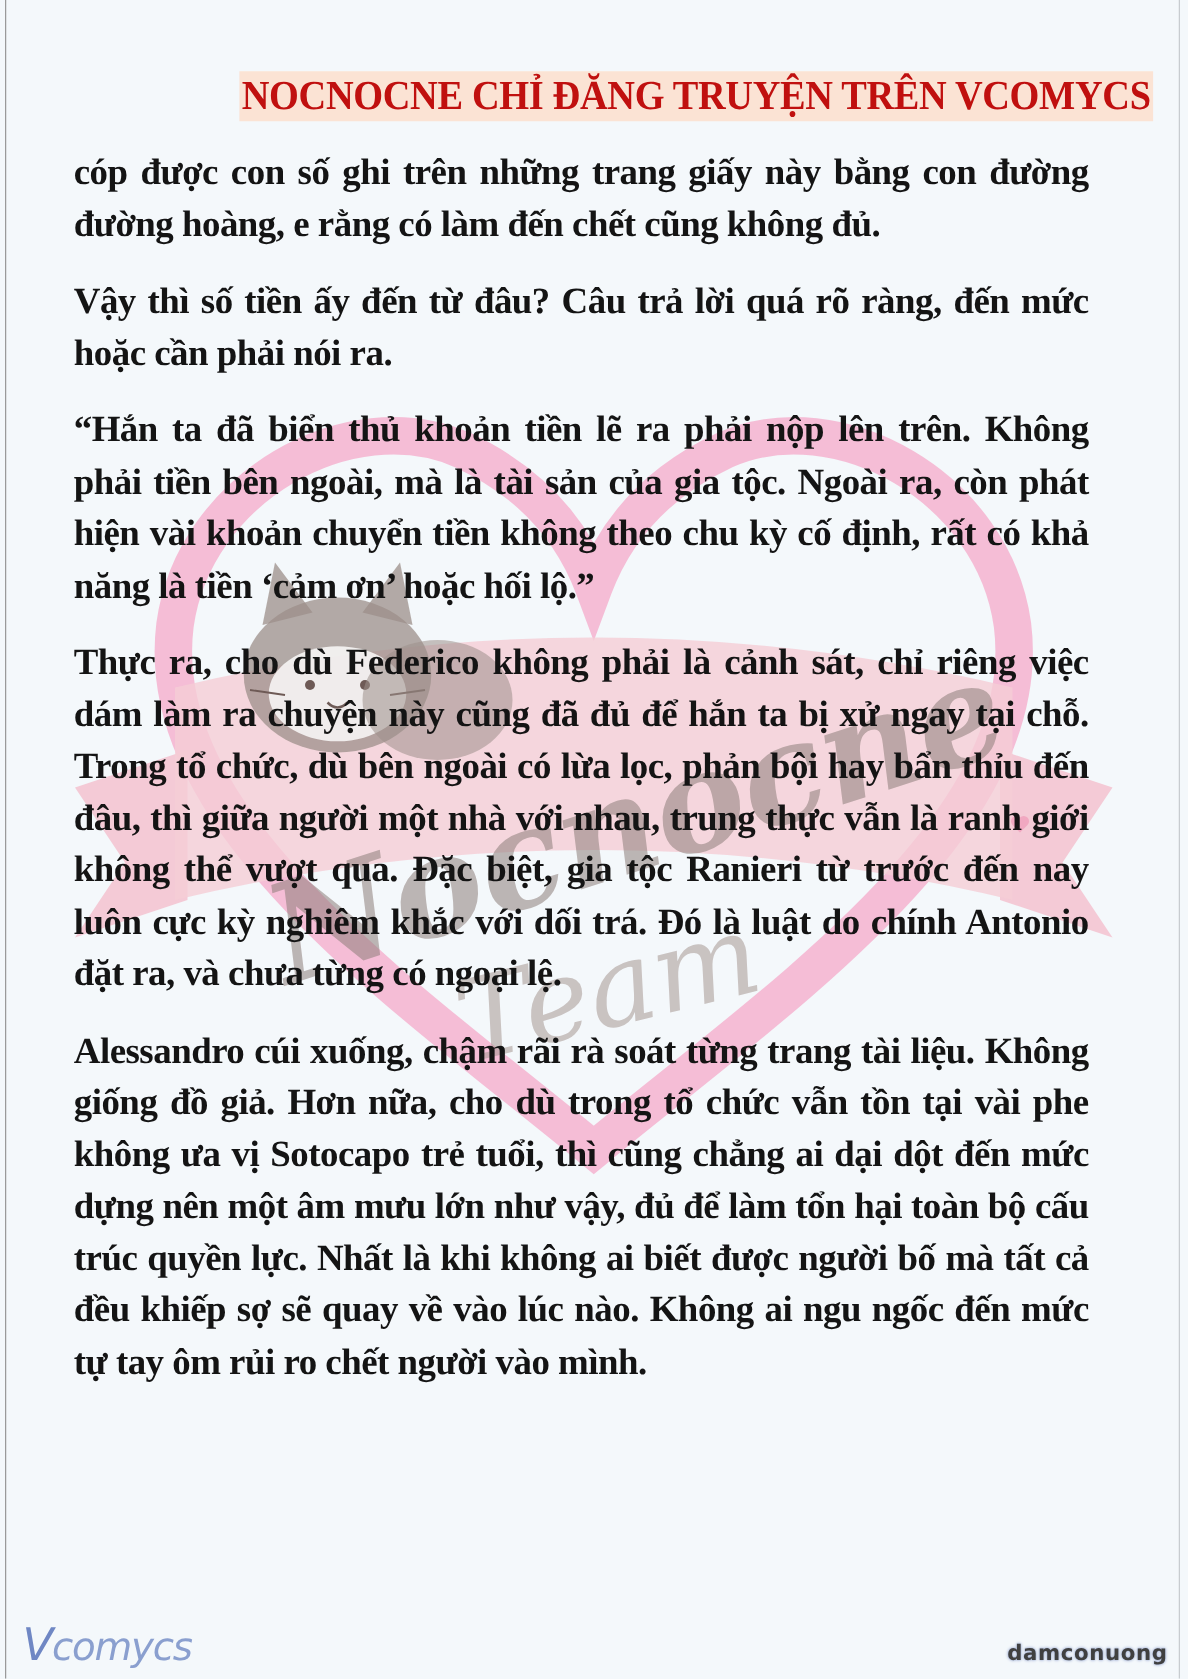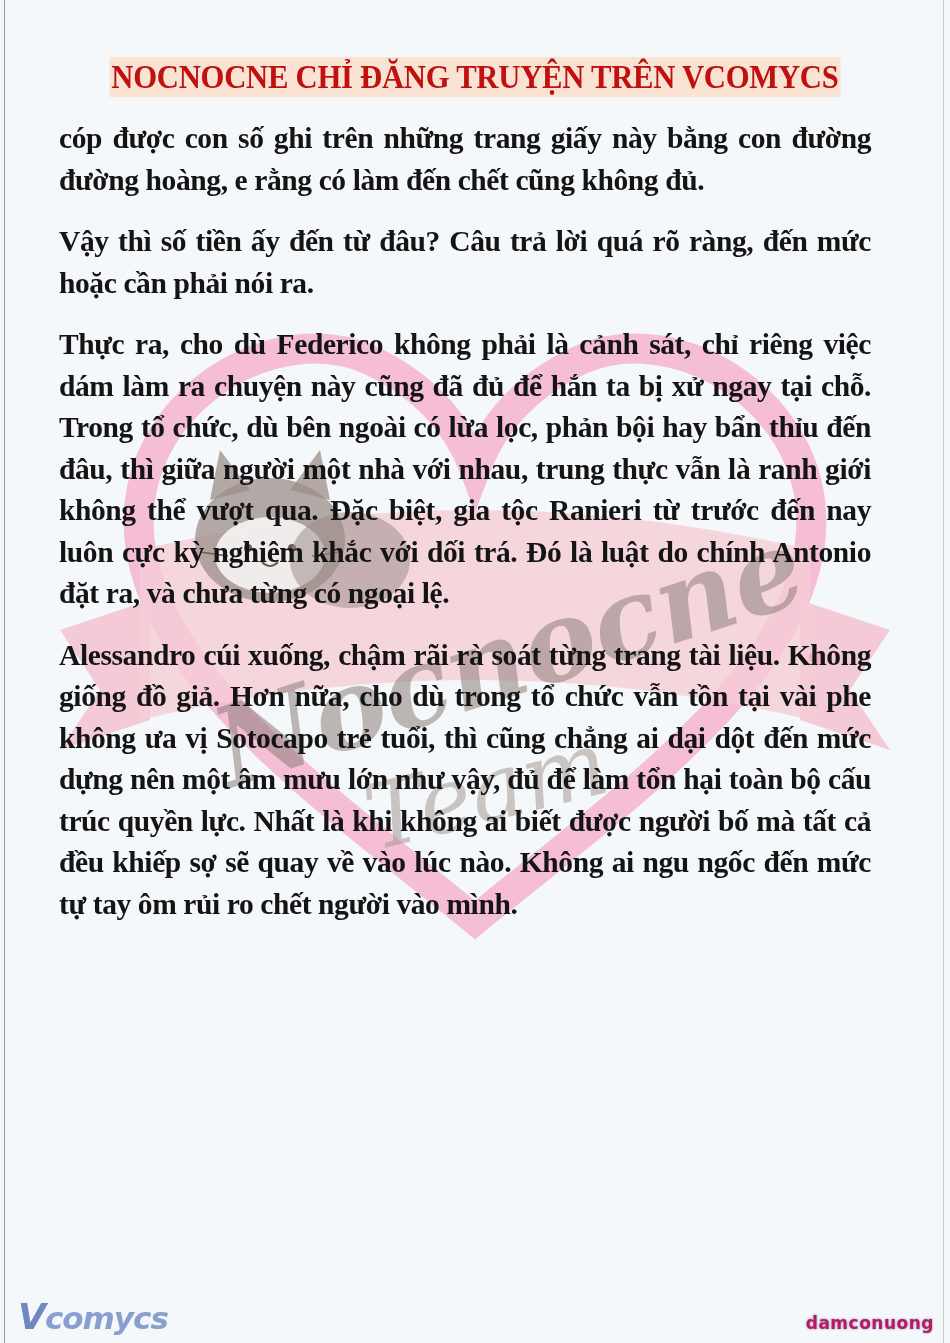--- a/index.html
+++ b/index.html
@@ -37,21 +37,21 @@
       width: 890px;
       height: 660px;
       pointer-events: none;
       z-index: 0;
     }
     .title-wrap {
       position: absolute;
       top: 57px;
       left: 0;
       width: 950px;
-      text-align: center;
+      text-align: right;
       z-index: 2;
     }
     .title {
       display: inline-block;
       background: #fbe3d4;
       color: #c0100f;
       font-family: "Liberation Serif", "DejaVu Serif", serif;
       font-weight: bold;
       font-size: 33px;
       letter-spacing: -0.3px;
@@ -76,38 +76,38 @@
       font-weight: bold;
       letter-spacing: -0.4px;
     }
     .footer-logo {
       position: absolute;
       left: 18px;
       top: 1296px;
       z-index: 2;
       font-family: "DejaVu Sans", sans-serif;
       font-style: italic;
-      font-weight: bold;
+      font-weight: normal;
       font-size: 31px;
       color: #8a9fcf;
       letter-spacing: -1px;
     }
     .footer-logo .v {
       font-size: 36px;
       color: #6f87c4;
     }
     .footer-credit {
       position: absolute;
       right: 16px;
       top: 1313px;
       z-index: 2;
       font-family: "DejaVu Sans", sans-serif;
       font-size: 17px;
       font-weight: bold;
-      color: #be185d;
+      color: #404040;
       letter-spacing: 0.5px;
       text-shadow: 0 0 3px #b9c3dd, 0 0 2px #9fb0d6, 0 0 1px #aab8da;
     }
   </style>
 </head>
 <body>
 
 <div class="page-border"></div>
 <div class="page-border-right"></div>
 
@@ -136,20 +136,21 @@
   <path d="M780 360 l6 -6 a4 4 0 0 1 6 6 l-6 6 l-6 -6 a4 4 0 0 1 6 -6 z" fill="#f09ab8" opacity="0.7"></path>
 </svg>
 
 <div class="title-wrap">
   <span class="title">NOCNOCNE CHỈ ĐĂNG TRUYỆN TRÊN VCOMYCS</span>
 </div>
 
 <div class="content">
   <p class="para">cóp được con số ghi trên những trang giấy này bằng con đường đường hoàng, e rằng có làm đến chết cũng không đủ.</p>
   <p class="para">Vậy thì số tiền ấy đến từ đâu? Câu trả lời quá rõ ràng, đến mức hoặc cần phải nói ra.</p>
+  <p class="para">“Hắn ta đã biển thủ khoản tiền lẽ ra phải nộp lên trên. Không phải tiền bên ngoài, mà là tài sản của gia tộc. Ngoài ra, còn phát hiện vài khoản chuyển tiền không theo chu kỳ cố định, rất có khả năng là tiền ‘cảm ơn’ hoặc hối lộ.”</p>
   <p class="para">Thực ra, cho dù Federico không phải là cảnh sát, chỉ riêng việc dám làm ra chuyện này cũng đã đủ để hắn ta bị xử ngay tại chỗ. Trong tổ chức, dù bên ngoài có lừa lọc, phản bội hay bẩn thỉu đến đâu, thì giữa người một nhà với nhau, trung thực vẫn là ranh giới không thể vượt qua. Đặc biệt, gia tộc Ranieri từ trước đến nay luôn cực kỳ nghiêm khắc với dối trá. Đó là luật do chính Antonio đặt ra, và chưa từng có ngoại lệ.</p>
   <p class="para">Alessandro cúi xuống, chậm rãi rà soát từng trang tài liệu. Không giống đồ giả. Hơn nữa, cho dù trong tổ chức vẫn tồn tại vài phe không ưa vị Sotocapo trẻ tuổi, thì cũng chẳng ai dại dột đến mức dựng nên một âm mưu lớn như vậy, đủ để làm tổn hại toàn bộ cấu trúc quyền lực. Nhất là khi không ai biết được người bố mà tất cả đều khiếp sợ sẽ quay về vào lúc nào. Không ai ngu ngốc đến mức tự tay ôm rủi ro chết người vào mình.</p>
 </div>
 
 <div class="footer-logo">
   <span class="v">V</span><span>comycs</span>
 </div>
 
 <div class="footer-credit">damconuong</div>
 

